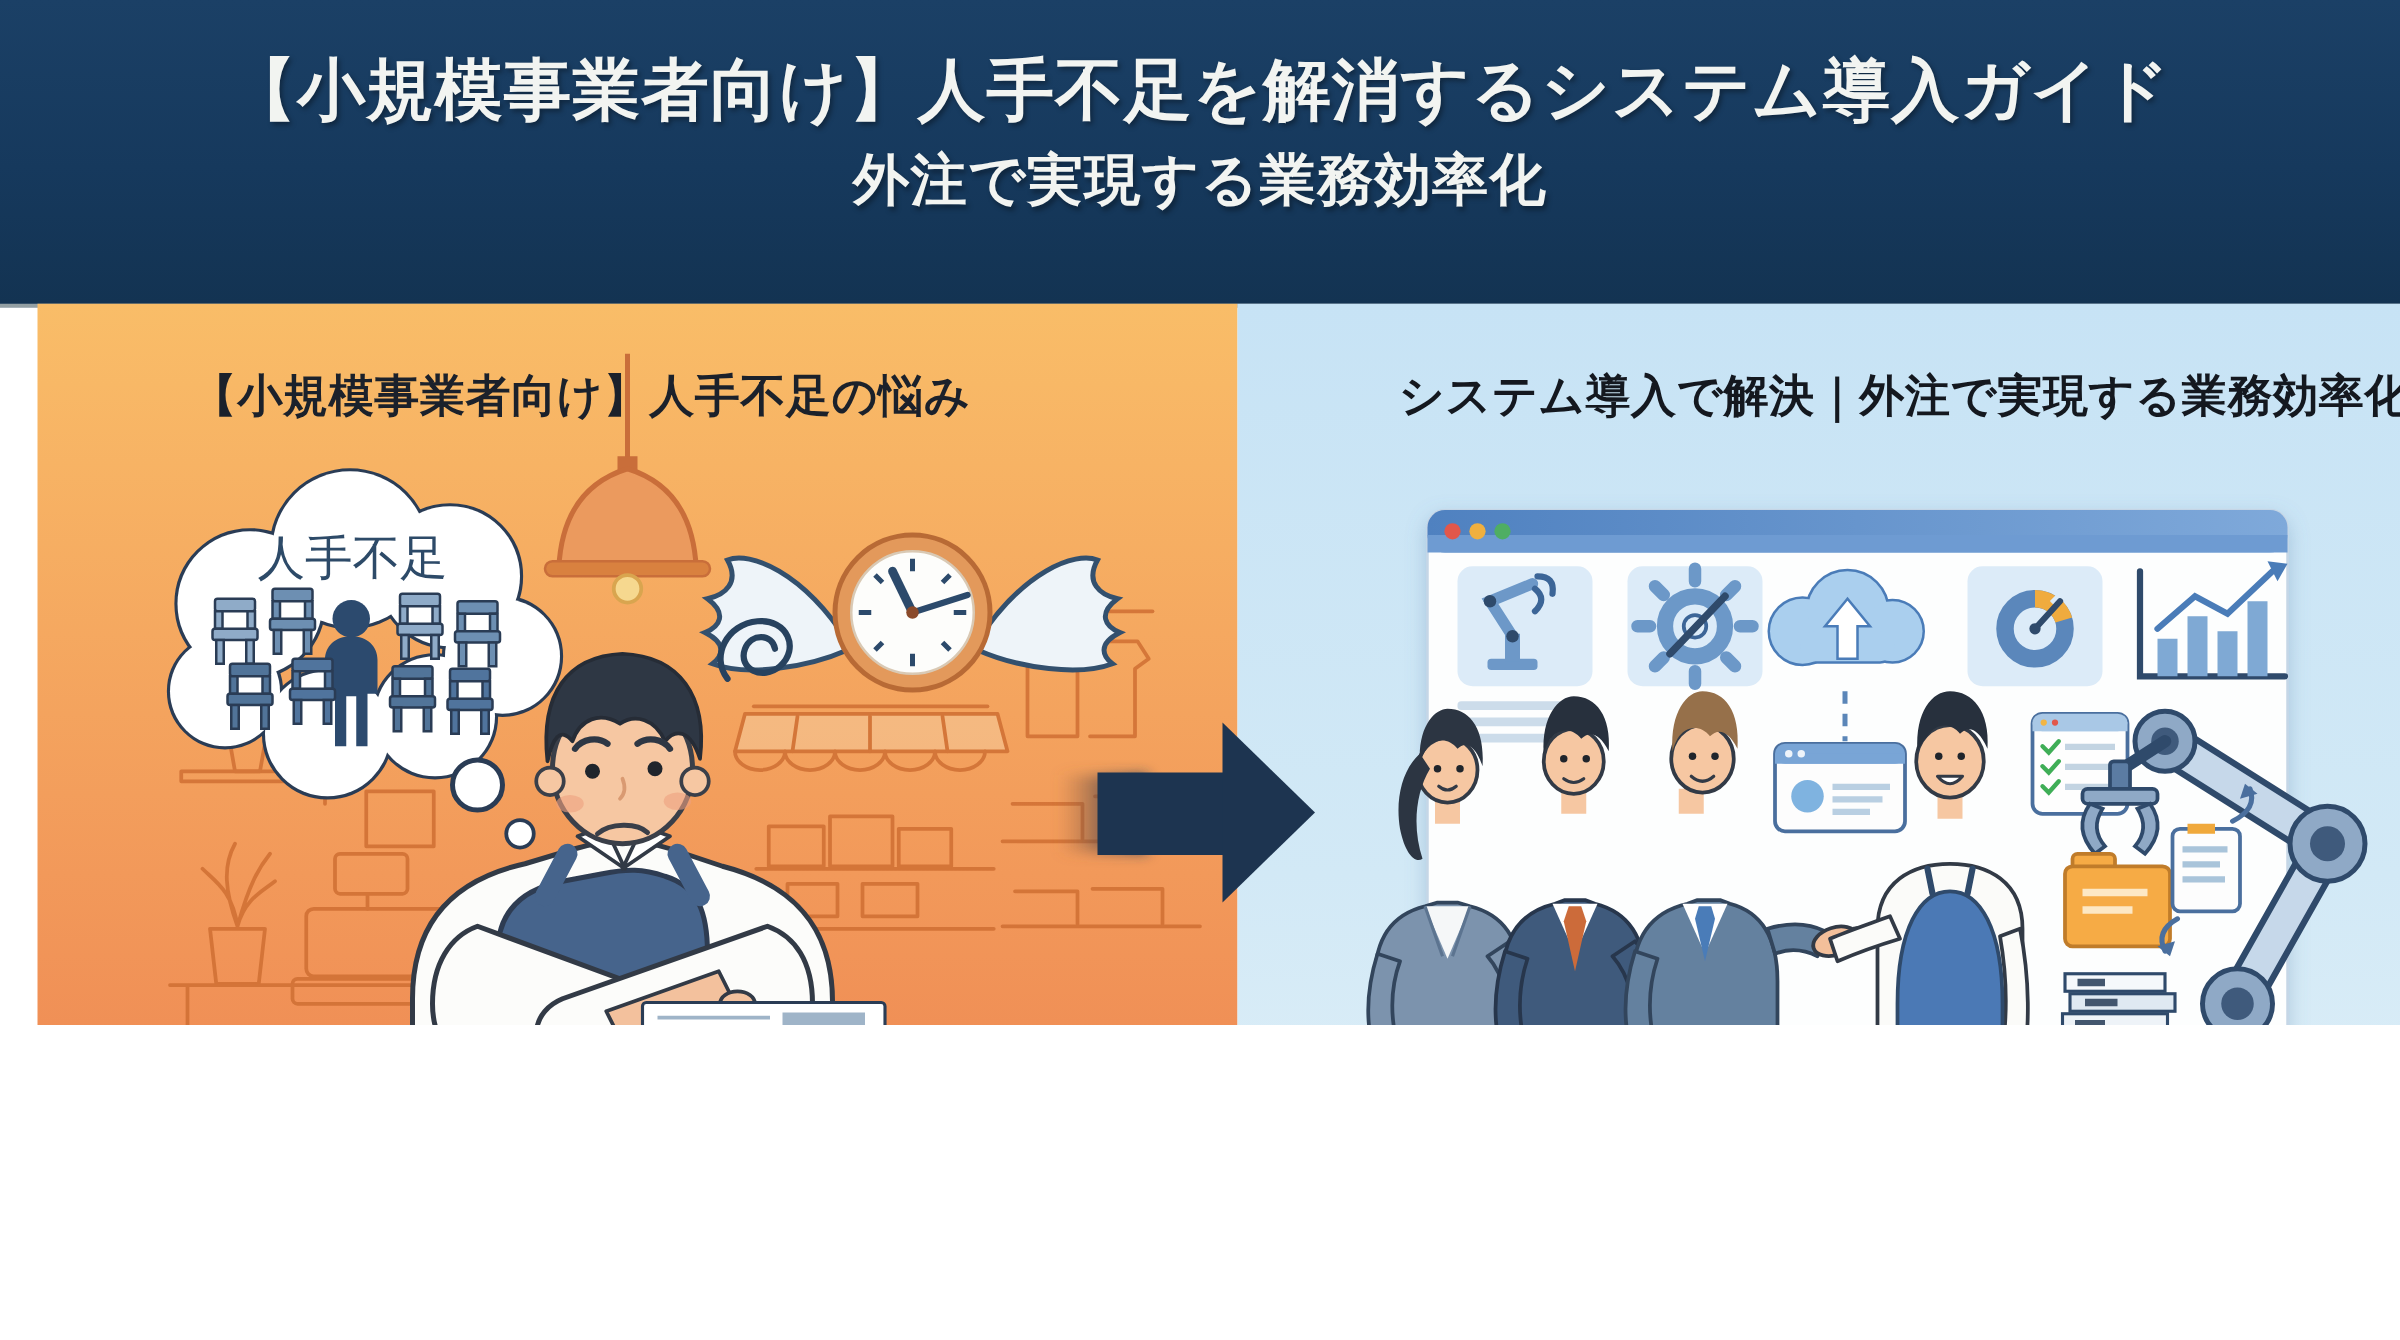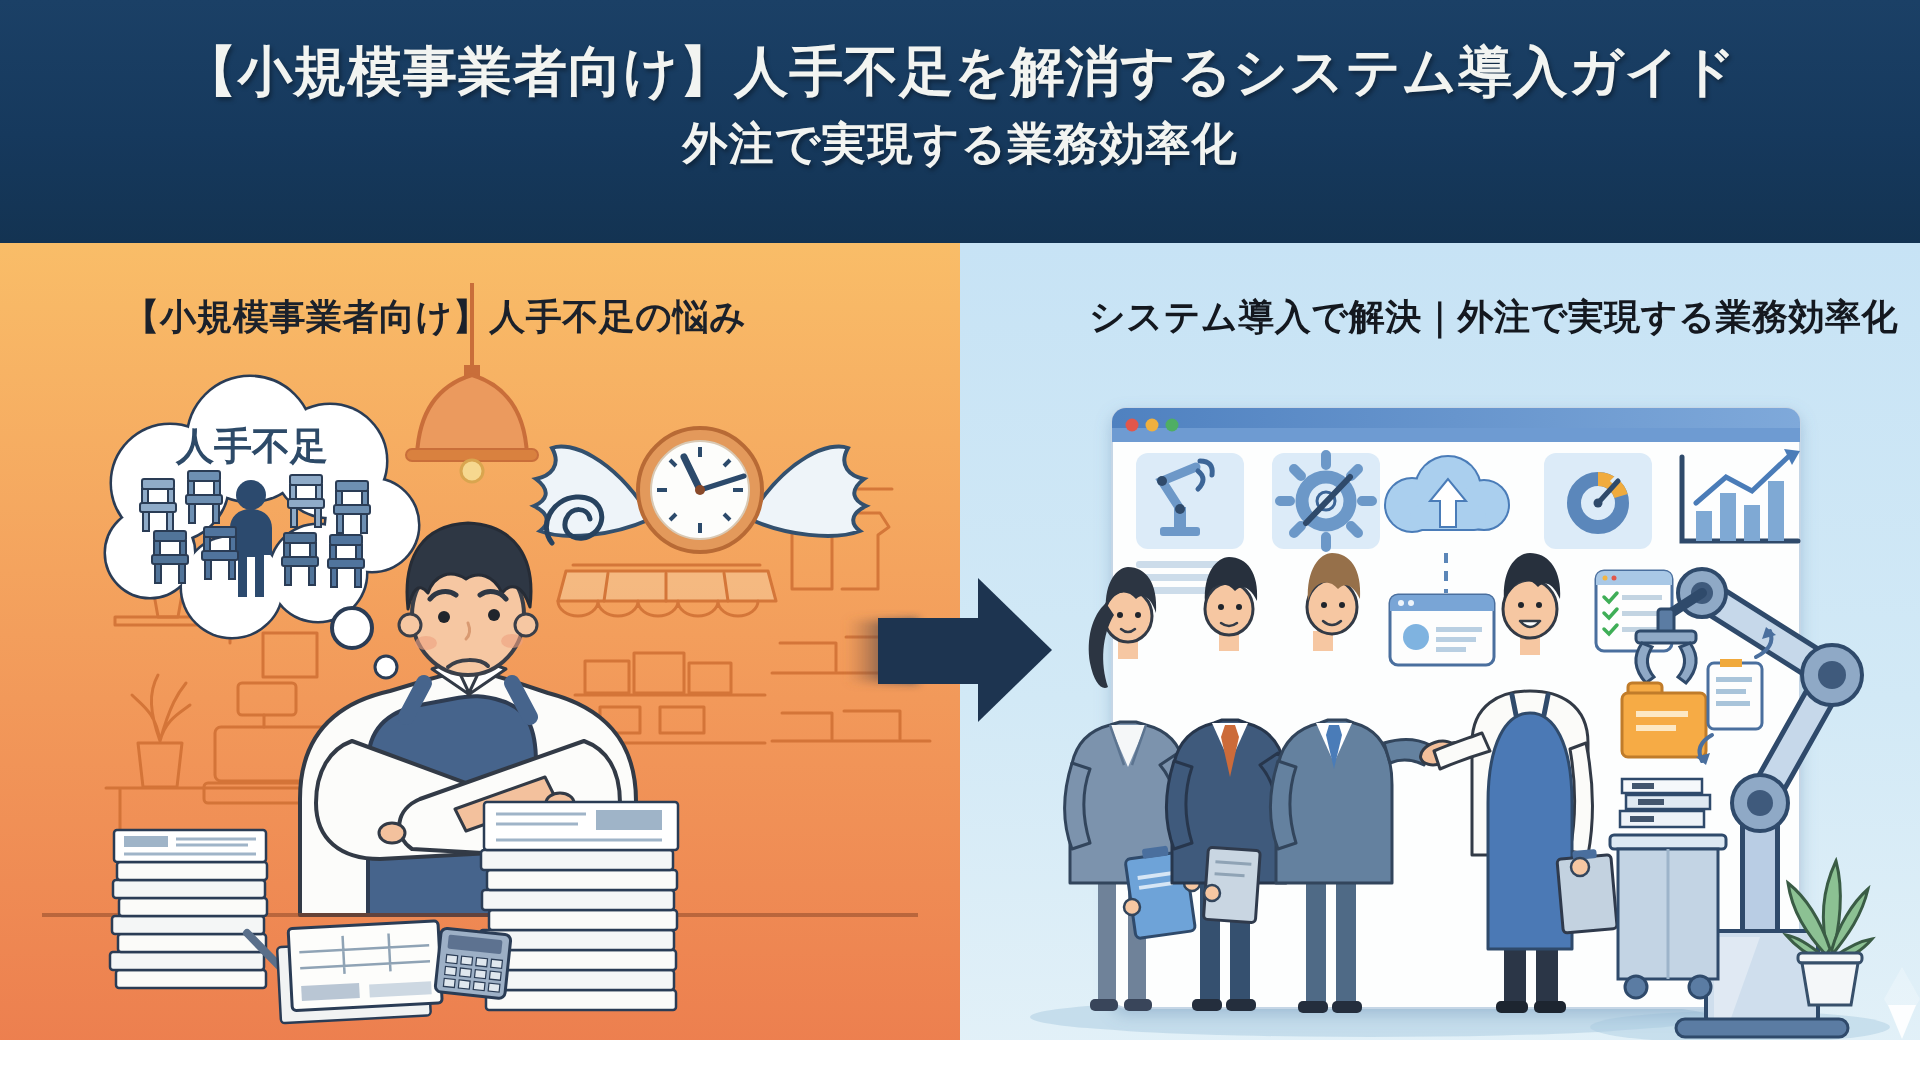--- a/index.html
+++ b/index.html
@@ -1,39 +1,39 @@
 <!DOCTYPE html>
 <html><head>
 <meta charset="utf-8">
 <style>
   html,body{margin:0;padding:0;background:#ffffff;}
-  .stage{position:relative;width:1920px;height:1040px;overflow:hidden;
+  .stage{position:relative;width:1920px;height:820px;overflow:hidden;
          font-family:"Liberation Sans","DejaVu Sans",sans-serif;}
   
   .banner{position:absolute;left:0;top:0;width:1920px;height:243px;
           background:linear-gradient(180deg,#1b4066 0%,#16395d 55%,#133352 100%);
           border-bottom:3px solid rgba(246,236,214,.55);}
   .t1{position:absolute;left:0;top:36px;width:1920px;text-align:center;
       font-size:54px;font-weight:800;color:#f2f4f1;letter-spacing:1px;
       text-shadow:2px 3px 4px rgba(0,0,0,.35);}
   .t2{position:absolute;left:0;top:114px;width:1920px;text-align:center;
       font-size:45px;font-weight:700;color:#f2f4f1;letter-spacing:1px;
       text-shadow:2px 3px 4px rgba(0,0,0,.35);}
   
-  .panel{position:absolute;top:243px;width:960px;height:829px;overflow:hidden;}
+  .panel{position:absolute;top:243px;width:960px;height:829px;overflow:hidden;margin-left:30px;}
   .panel.leftP{left:0;
       background:linear-gradient(180deg,#f9bd68 0%,#f2995a 55%,#ec7d4e 100%);}
   .panel.rightP{left:960px;
       background:linear-gradient(180deg,#c7e3f5 0%,#d2e9f6 55%,#e3f1f8 100%);}
   .pHead{position:absolute;top:50px;width:900px;text-align:center;
          font-size:36px;font-weight:800;color:#1b212b;letter-spacing:.5px;}
   .pHead.lh{left:-15px;}
   .pHead.rh{left:38px;color:#14181f;text-align:right;}
   .bubbleText{position:absolute;left:166px;top:178px;width:172px;text-align:center;
-              font-size:38px;font-weight:700;color:#2d4a68;}
+              font-size:38px;font-weight:400;color:#2d4a68;}
   .art{position:absolute;left:0;top:0;}
   .arrowSvg{position:absolute;left:840px;top:550px;}
 </style>
 </head>
 <body>
 
 <div class="stage">
 
   <header class="banner">
     <div class="t1">【小規模事業者向け】人手不足を解消するシステム導入ガイド</div>

